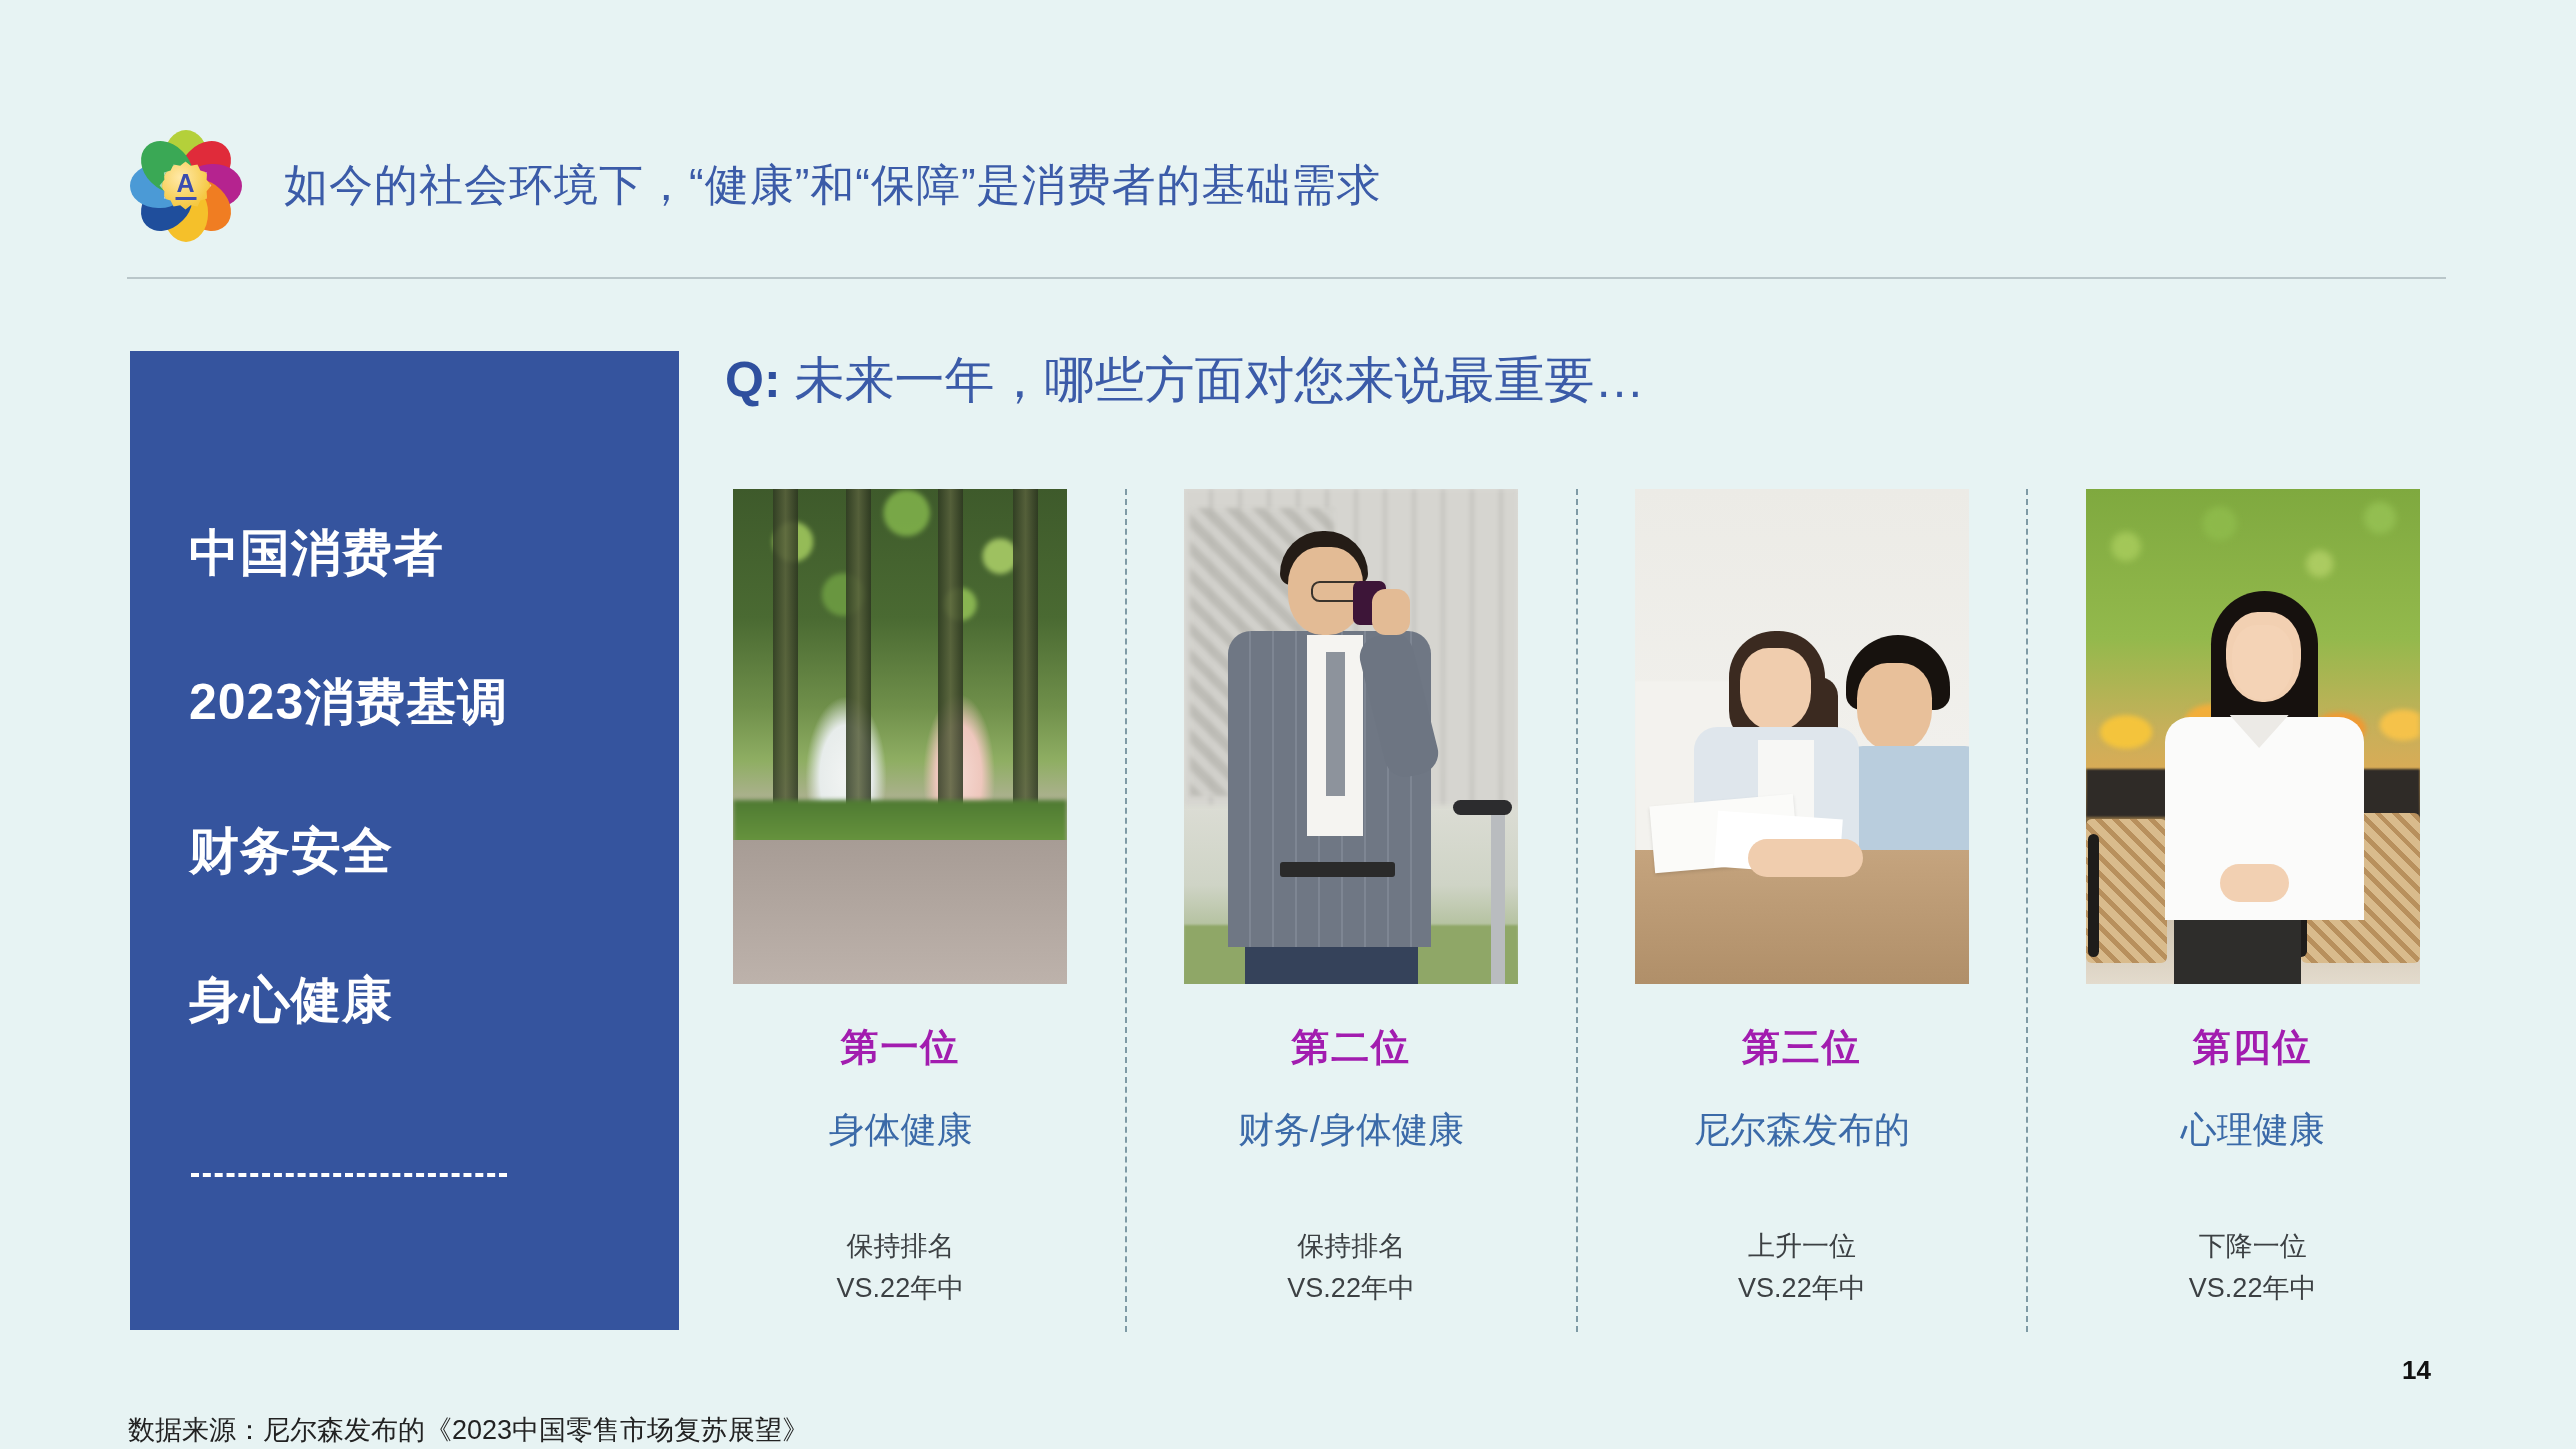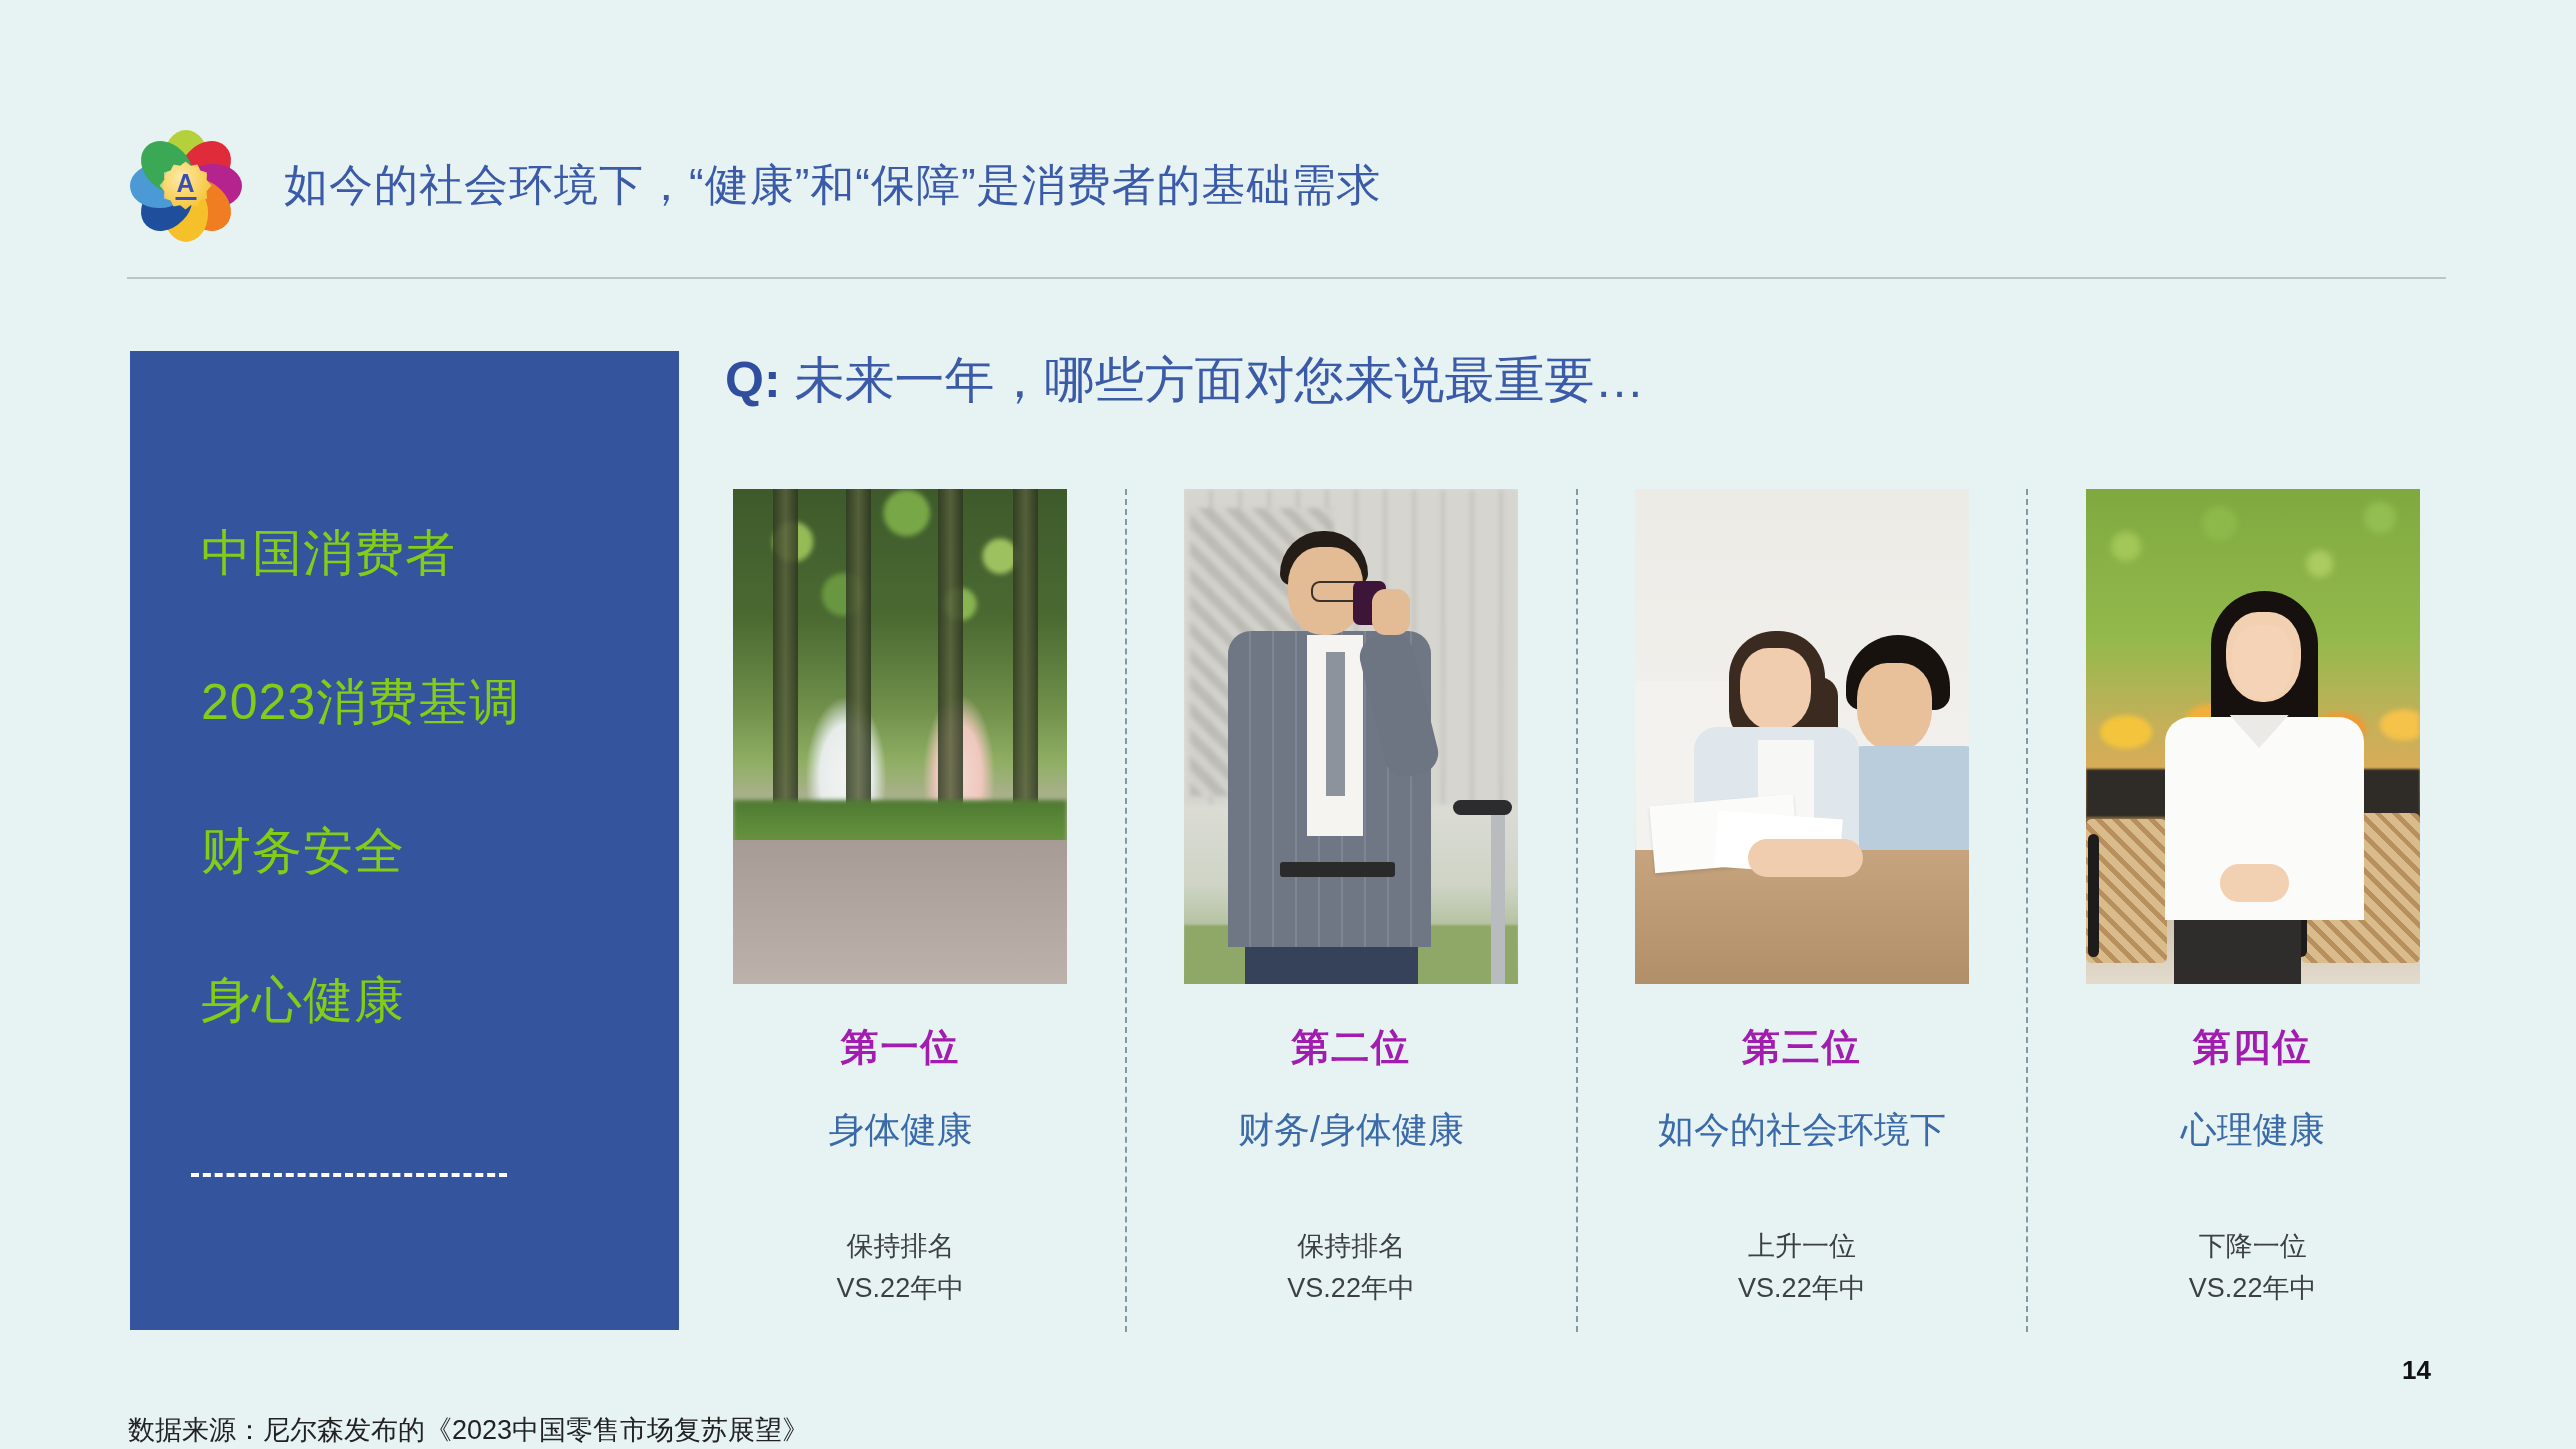--- a/index.html
+++ b/index.html
@@ -29,21 +29,21 @@
   .logo-center .a-underline{position:absolute;bottom:9.6px;left:50%;transform:translateX(-50%);width:21px;height:2.9px;background:#3a4db0;}
 
   .title{margin-left:40px;font-size:44px;color:#3b5ba8;letter-spacing:1px;white-space:nowrap;
          font-family:Liberation Sans, sans-serif;}
 
   .hdr-rule{position:absolute;left:127px;top:277px;width:2319px;height:1.9px;background:#b9c6c9;}
 
   
   .sidebar{position:absolute;left:130px;top:351px;width:549px;height:979px;background:#35549e;}
   .sidebar-lines{position:absolute;left:59px;top:169px;right:29px;}
-  .sb-line{color:#84cc16;font-weight:normal;font-size:50px;letter-spacing:1px;margin-bottom:82px;white-space:nowrap;margin-left:12px;}
+  .sb-line{color:#ffffff;font-weight:bold;font-size:50px;letter-spacing:1px;margin-bottom:82px;white-space:nowrap;}
   .sb-line:last-child{margin-bottom:0;}
   .sb-dash{position:absolute;left:61px;top:822px;width:316px;height:0;
            border-top:4.8px dashed #ffffff;}
 
   
   .question{position:absolute;left:725px;top:347px;font-size:50px;color:#3b5ba8;white-space:nowrap;}
   .question .q-mark{font-weight:bold;color:#2f4f9e;}
 
   
   .cards{position:absolute;left:709px;top:489px;width:1735px;height:843px;display:flex;}
@@ -262,21 +262,21 @@
           <span class="w-hair2"></span>
           <span class="w-head"></span>
         <span class="w-body"></span>
           <span class="w-inner"></span>
         <span class="table"></span>
         <span class="paper"></span>
           <span class="paper2"></span>
           <span class="armh"></span>
       </div>
       <div class="rank">第三位</div>
-      <div class="topic">如今的社会环境下</div>
+      <div class="topic">尼尔森发布的</div>
       <div class="note">
         <div>上升一位</div>
         <div>VS.22年中</div>
       </div>
     </div>
 
     <div class="divider"></div>
 
     <div class="card">
       <div class="photo ph4">

